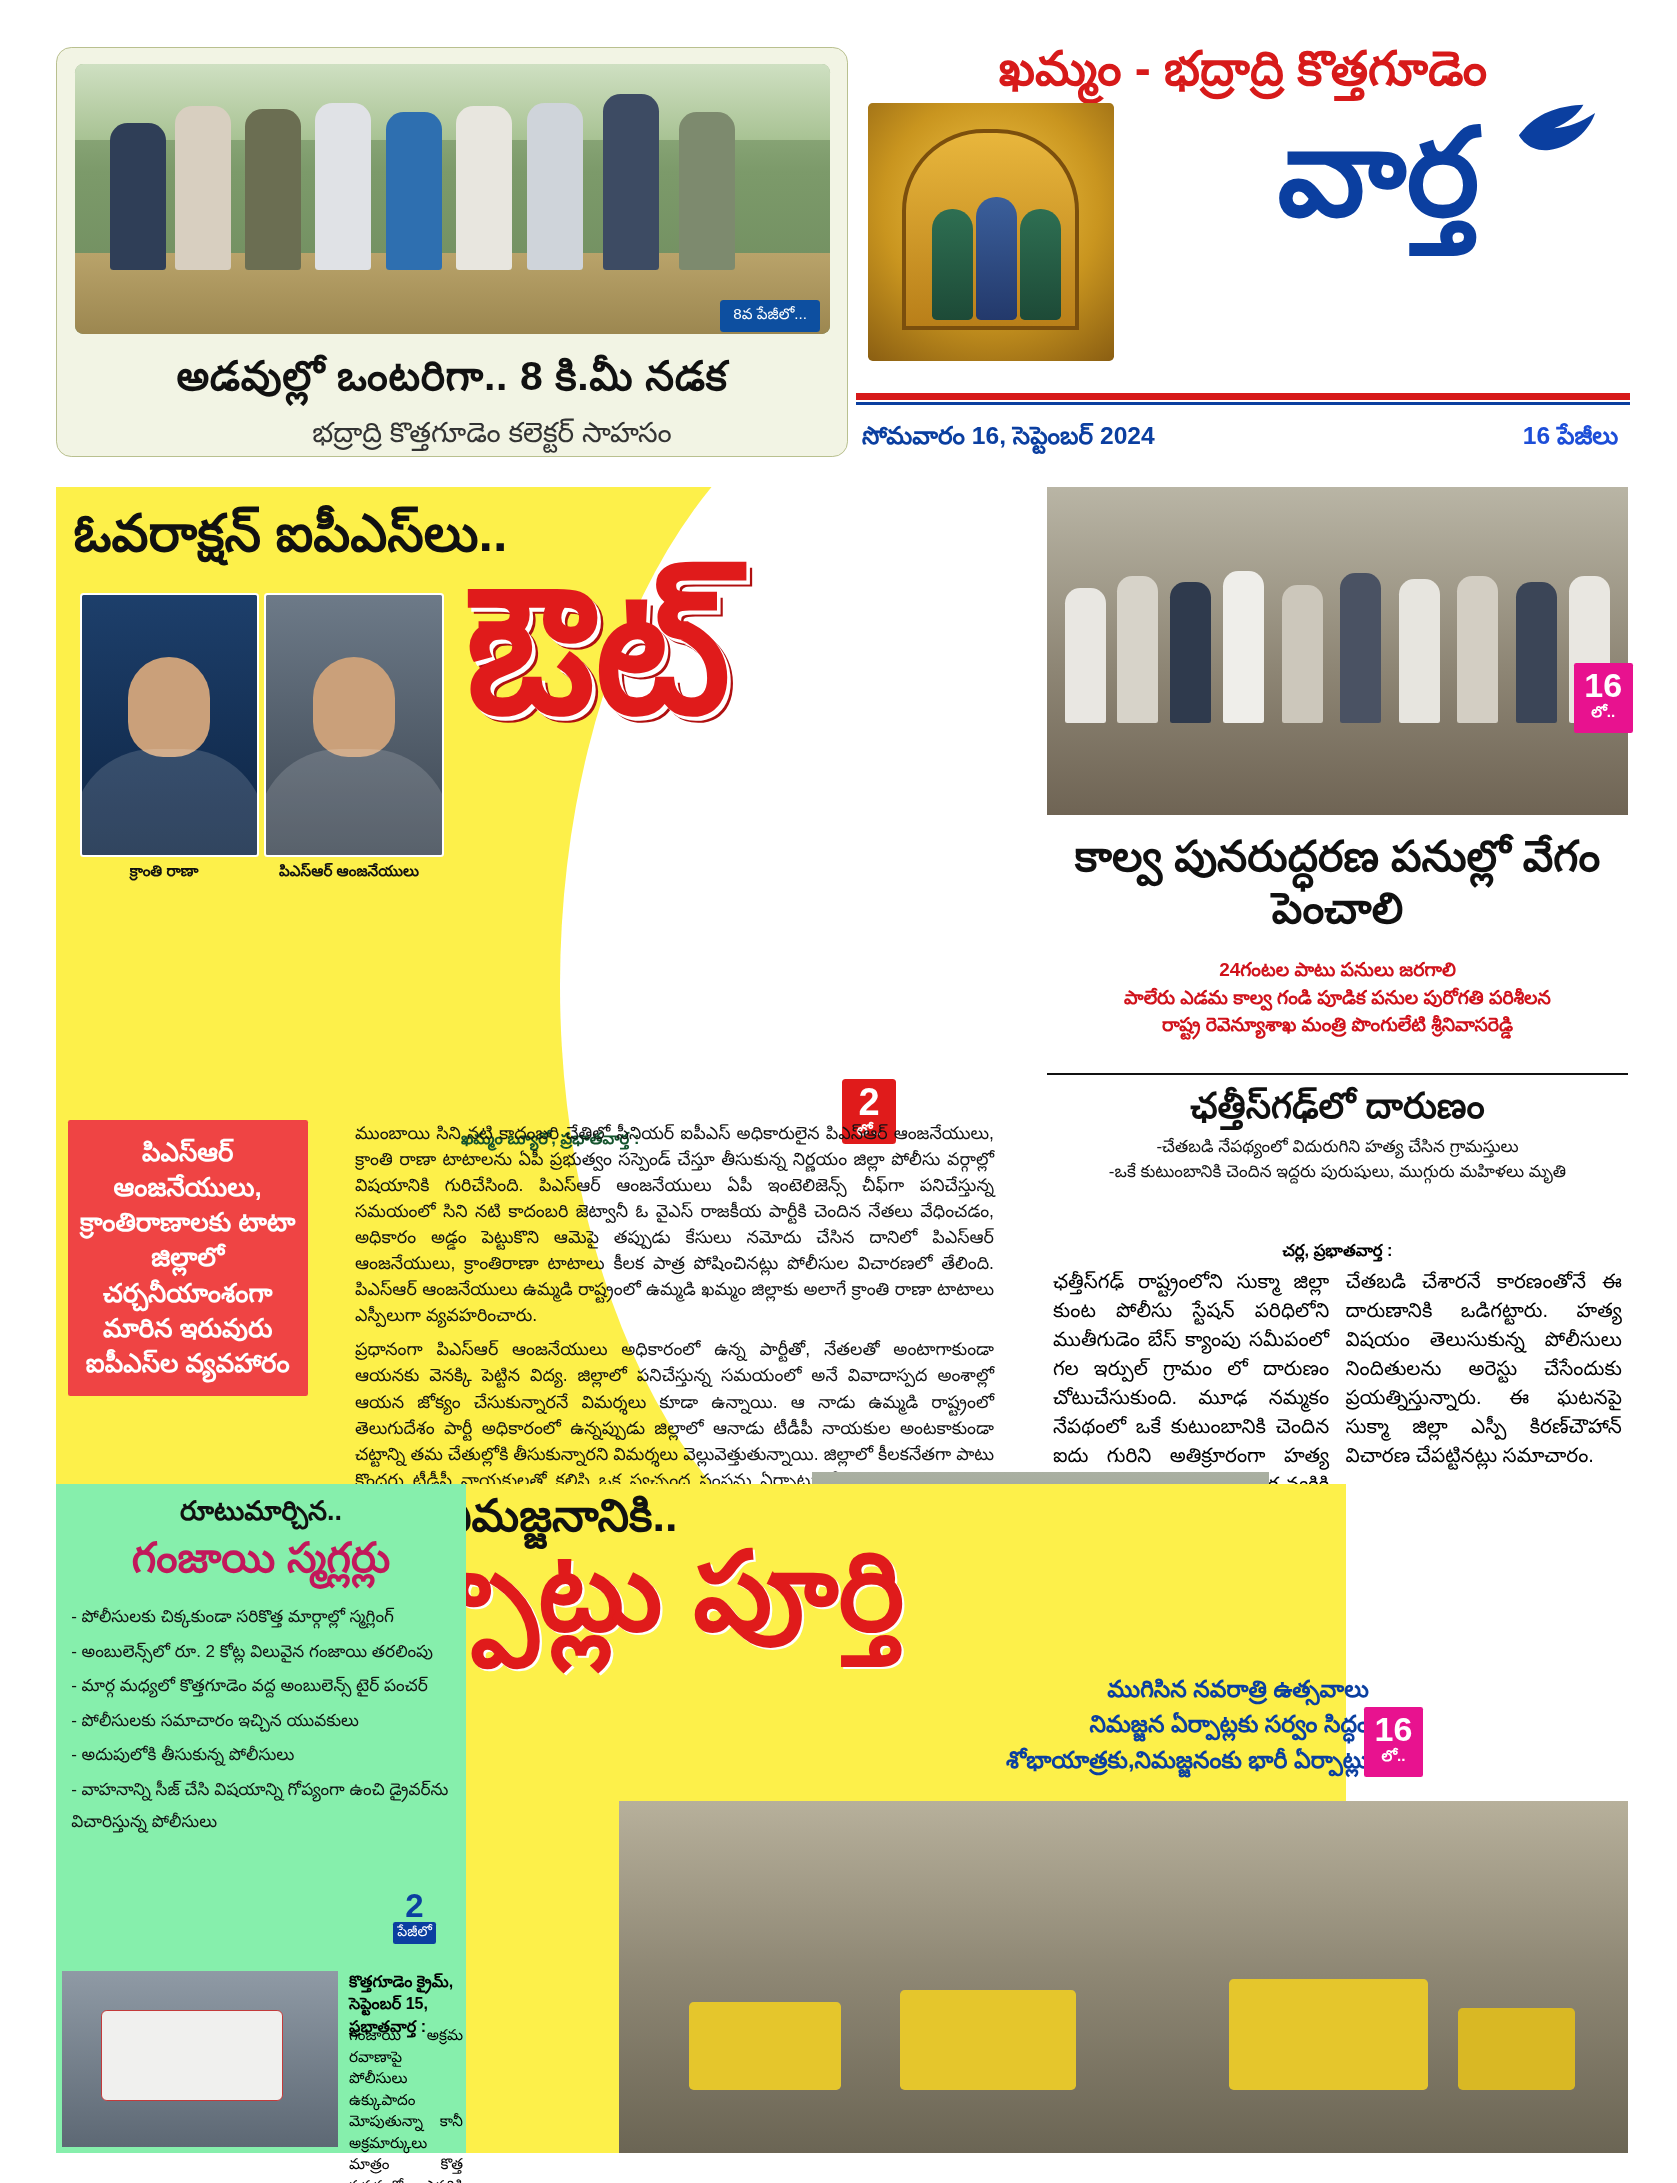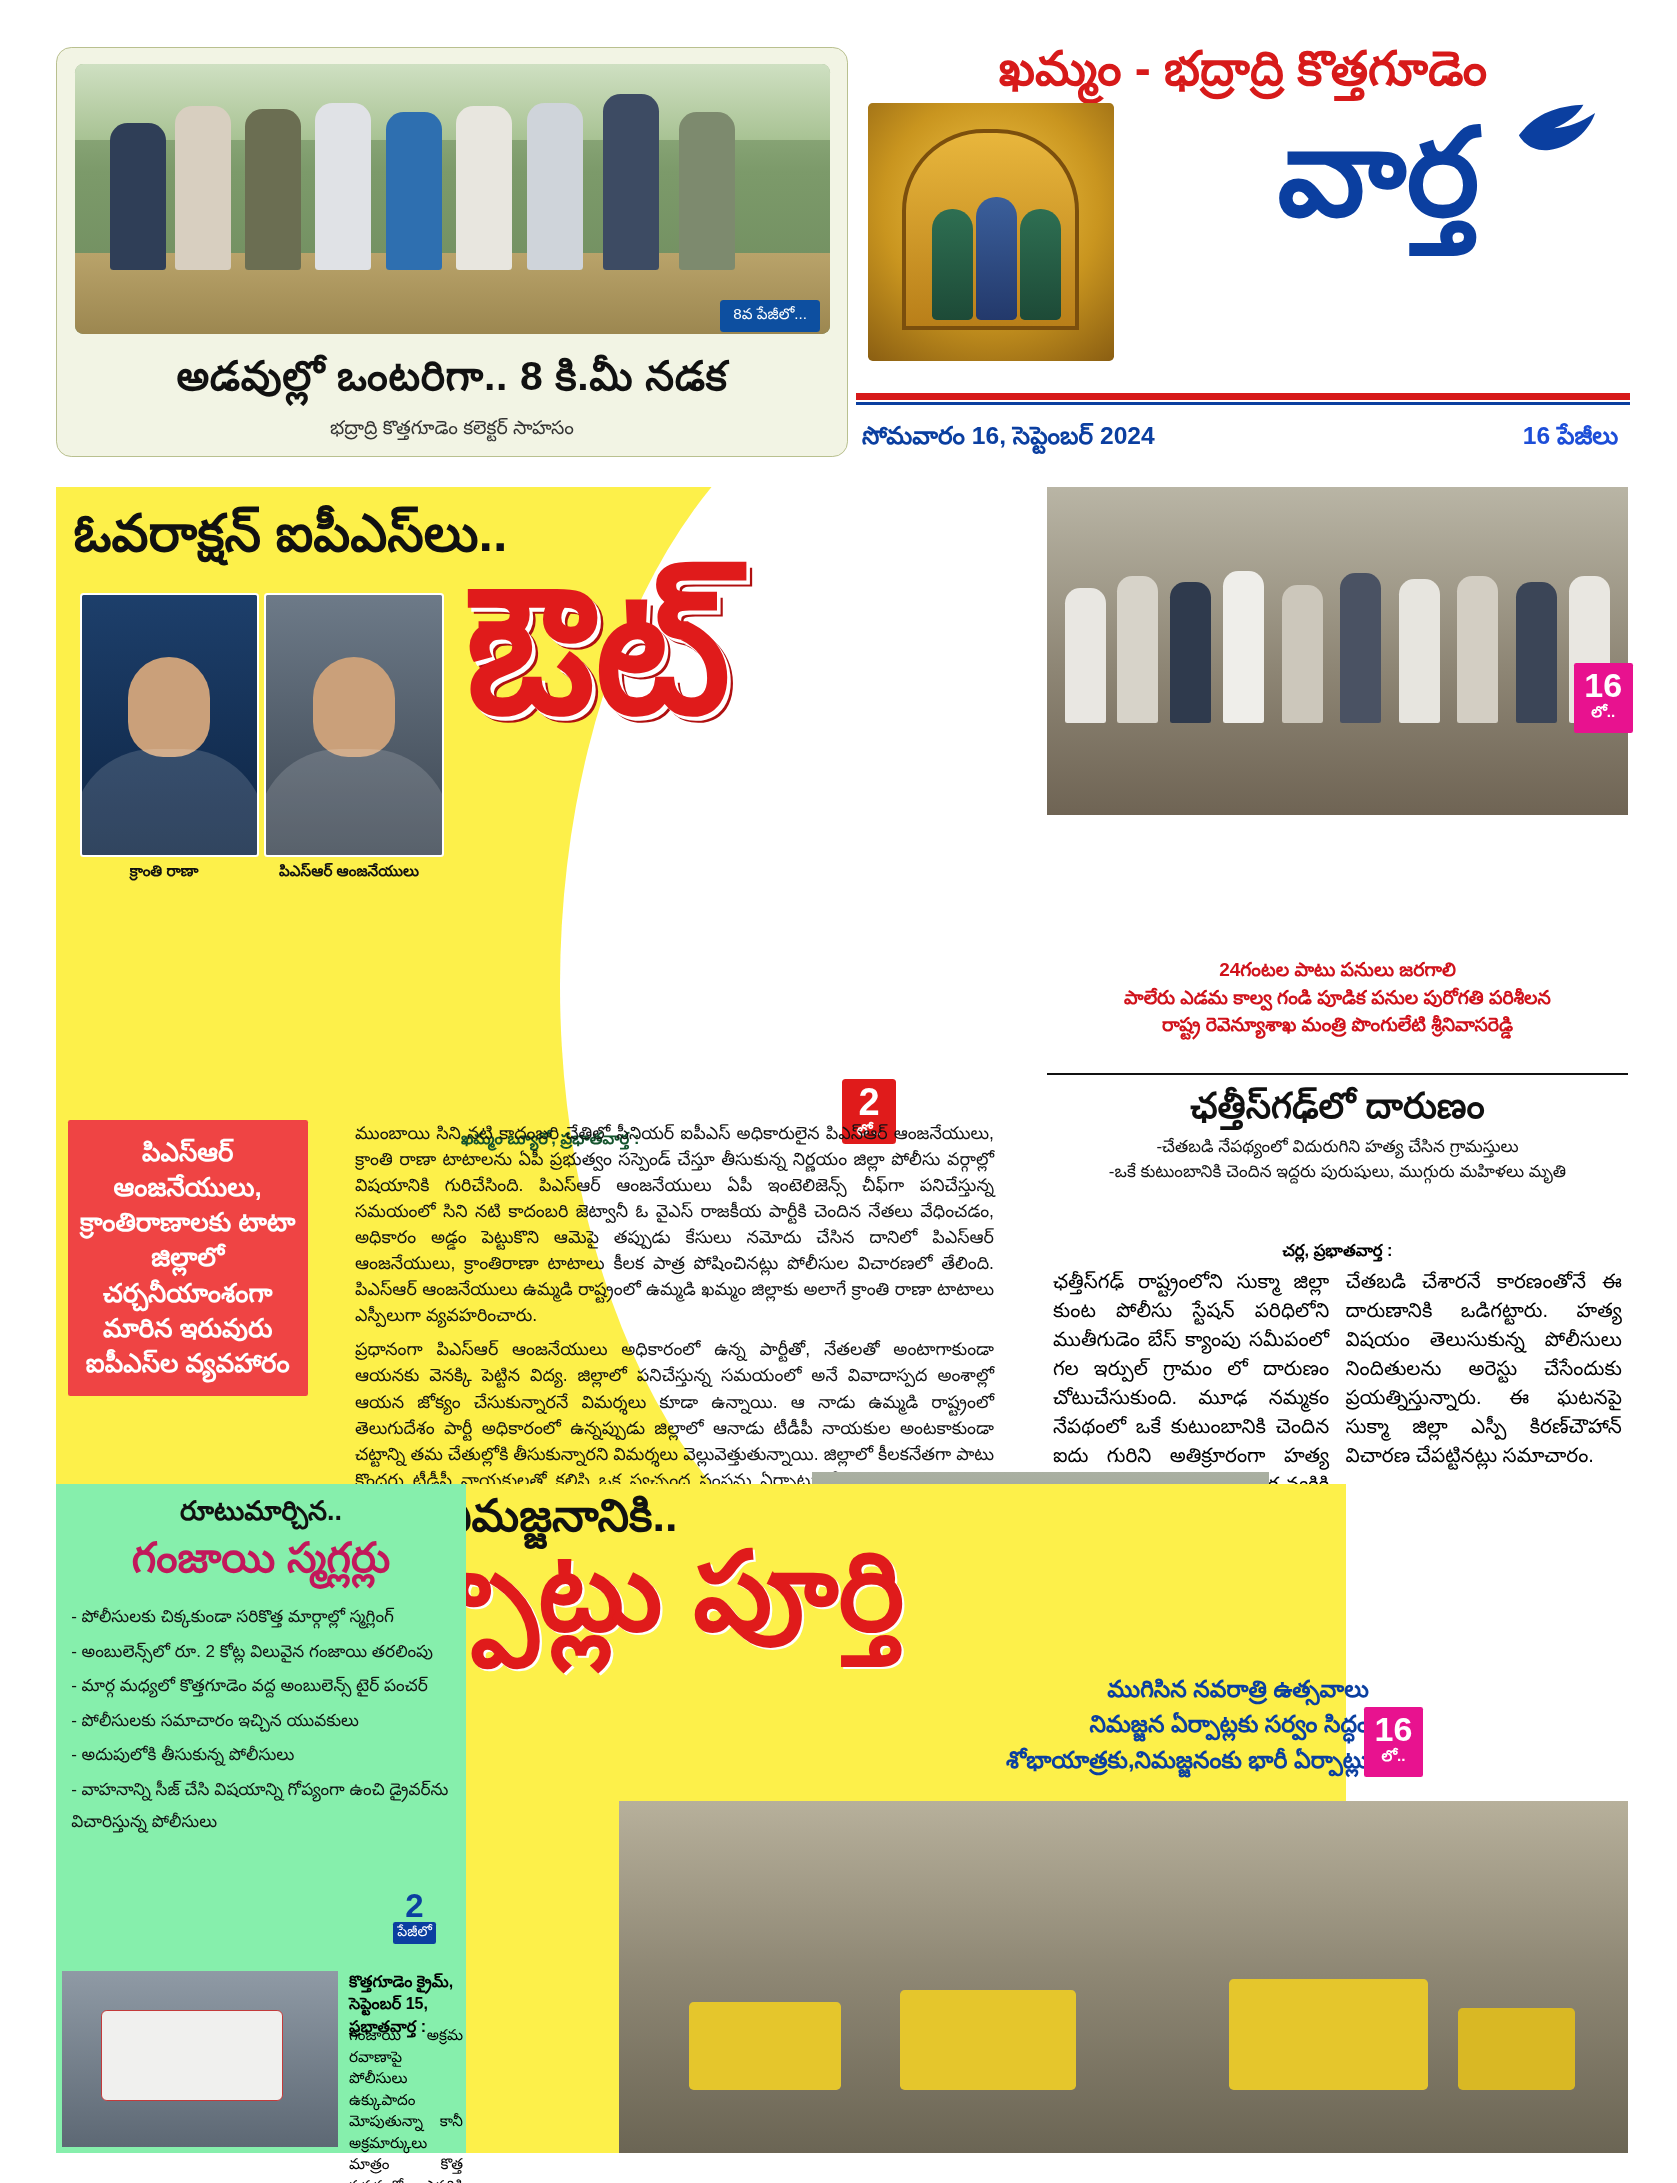--- a/index.html
+++ b/index.html
@@ -79,22 +79,23 @@
     font-size: 41px;
     font-weight: bold;
     color: #111111;
     letter-spacing: 0.6px;
   }
   .teaser-sub {
     position: absolute;
     left: 0; top: 369px;
     width: 100%;
     text-align: center;
-    font-size: 19px;
+    font-size: 28px;
     color: #333333;
+    padding-left: 40px;
   }
 
   .nameplate {
     position: absolute;
     left: 856px; top: 41px;
     width: 774px;
     height: 422px;
   }
   .district-line {
     position: absolute;
@@ -657,20 +658,21 @@
         <div class="crowd" style="left:293px;height:150px;background:#4a5263;"></div>
         <div class="crowd" style="left:352px;height:144px;background:#e7e5df;"></div>
         <div class="crowd" style="left:410px;height:147px;background:#d3cec3;"></div>
         <div class="crowd" style="left:469px;height:141px;background:#3b4557;"></div>
         <div class="crowd" style="left:522px;height:147px;background:#e9e7e1;"></div>
       </div>
       <div class="badge-16">
         <div class="n">16</div>
         <div class="t">లో..</div>
       </div>
+      <div class="rc-head">కాల్వ పునరుద్ధరణ పనుల్లో వేగం పెంచాలి</div>
       <div class="rc-bullets">
         <div>24గంటల పాటు పనులు జరగాలి</div>
         <div>పాలేరు ఎడమ కాల్వ గండి పూడిక పనుల పురోగతి పరిశీలన</div>
         <div>రాష్ట్ర రెవెన్యూశాఖ మంత్రి పొంగులేటి శ్రీనివాసరెడ్డి</div>
       </div>
       <div class="rc-div"></div>
       <div class="rc-head2">ఛత్తీస్‌గఢ్‌లో దారుణం</div>
       <div class="rc-bullets2">
         <div>-చేతబడి నేపథ్యంలో విదురుగిని హత్య చేసిన గ్రామస్తులు</div>
         <div>-ఒకే కుటుంబానికి చెందిన ఇద్దరు పురుషులు, ముగ్గురు మహిళలు మృతి</div>

